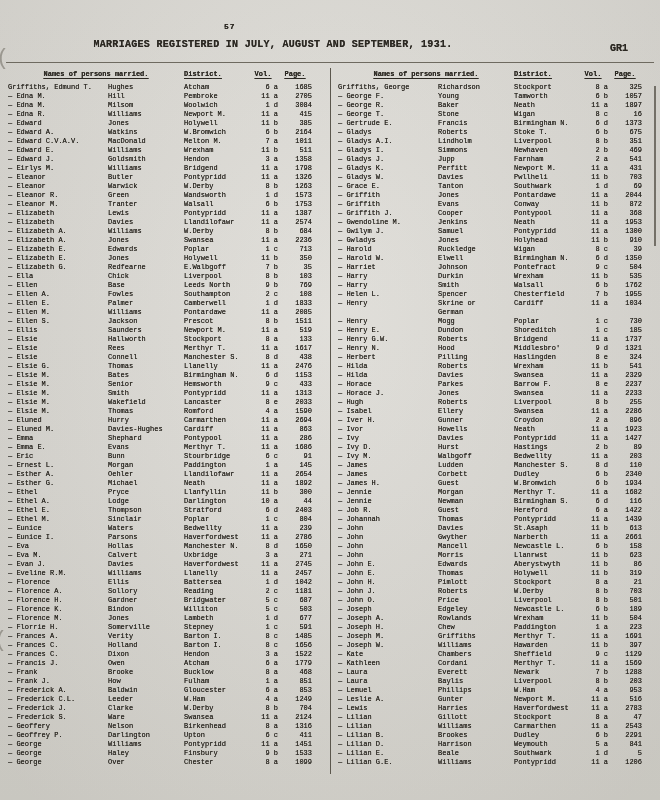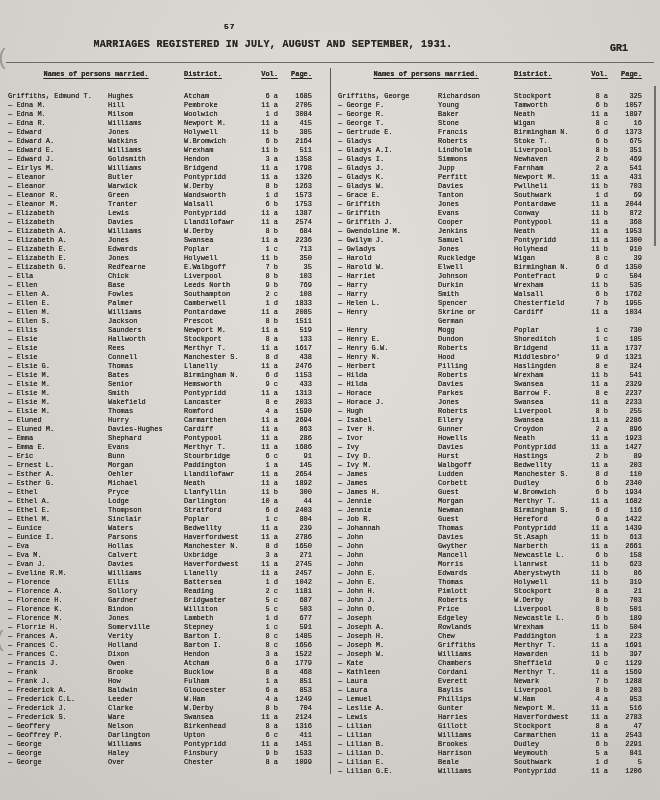--- a/index.html
+++ b/index.html
@@ -26,25 +26,25 @@
   .col{position:absolute;top:70px;width:330px;}
   .col.left{left:0;}
   .col.right{left:330px;}
   .hdr-row,.row{
     display:grid;
     grid-template-columns:100px 76px 64px 30px 34px;
     padding-left:8px;
     font-size:7px;
     line-height:9px;
   }
-  .hdr-row{margin-bottom:13px;font-weight:bold;}
+  .hdr-row{margin-bottom:4px;font-weight:bold;}
   .hdr-row .h{text-decoration:underline;text-underline-offset:1.5px;}
   .h-names{grid-column:1/3;text-align:center;}
   .h-district{text-align:left;}
-  .h-vol,.h-page{text-align:right;}
+  .h-vol,.h-page{text-align:center;}
   .cell{overflow:visible;white-space:nowrap;}
   .c-surname{white-space:pre-line;}
   .c-vol{text-align:right;}
   .c-page{text-align:right;}
 </style>
 </head>
 <body>
 
 <div class="paper"></div>
 
@@ -101,20 +101,27 @@
         <span class="cell c-page">385</span>
       </div>
       <div class="row">
         <span class="cell c-name">— Edward A.</span>
         <span class="cell c-surname">Watkins</span>
         <span class="cell c-district">W.Bromwich</span>
         <span class="cell c-vol">6 b</span>
         <span class="cell c-page">2164</span>
       </div>
       <div class="row">
+        <span class="cell c-name">— Edward C.V.A.V.</span>
+        <span class="cell c-surname">MacDonald</span>
+        <span class="cell c-district">Melton M.</span>
+        <span class="cell c-vol">7 a</span>
+        <span class="cell c-page">1011</span>
+      </div>
+      <div class="row">
         <span class="cell c-name">— Edward E.</span>
         <span class="cell c-surname">Williams</span>
         <span class="cell c-district">Wrexham</span>
         <span class="cell c-vol">11 b</span>
         <span class="cell c-page">511</span>
       </div>
       <div class="row">
         <span class="cell c-name">— Edward J.</span>
         <span class="cell c-surname">Goldsmith</span>
         <span class="cell c-district">Hendon</span>

